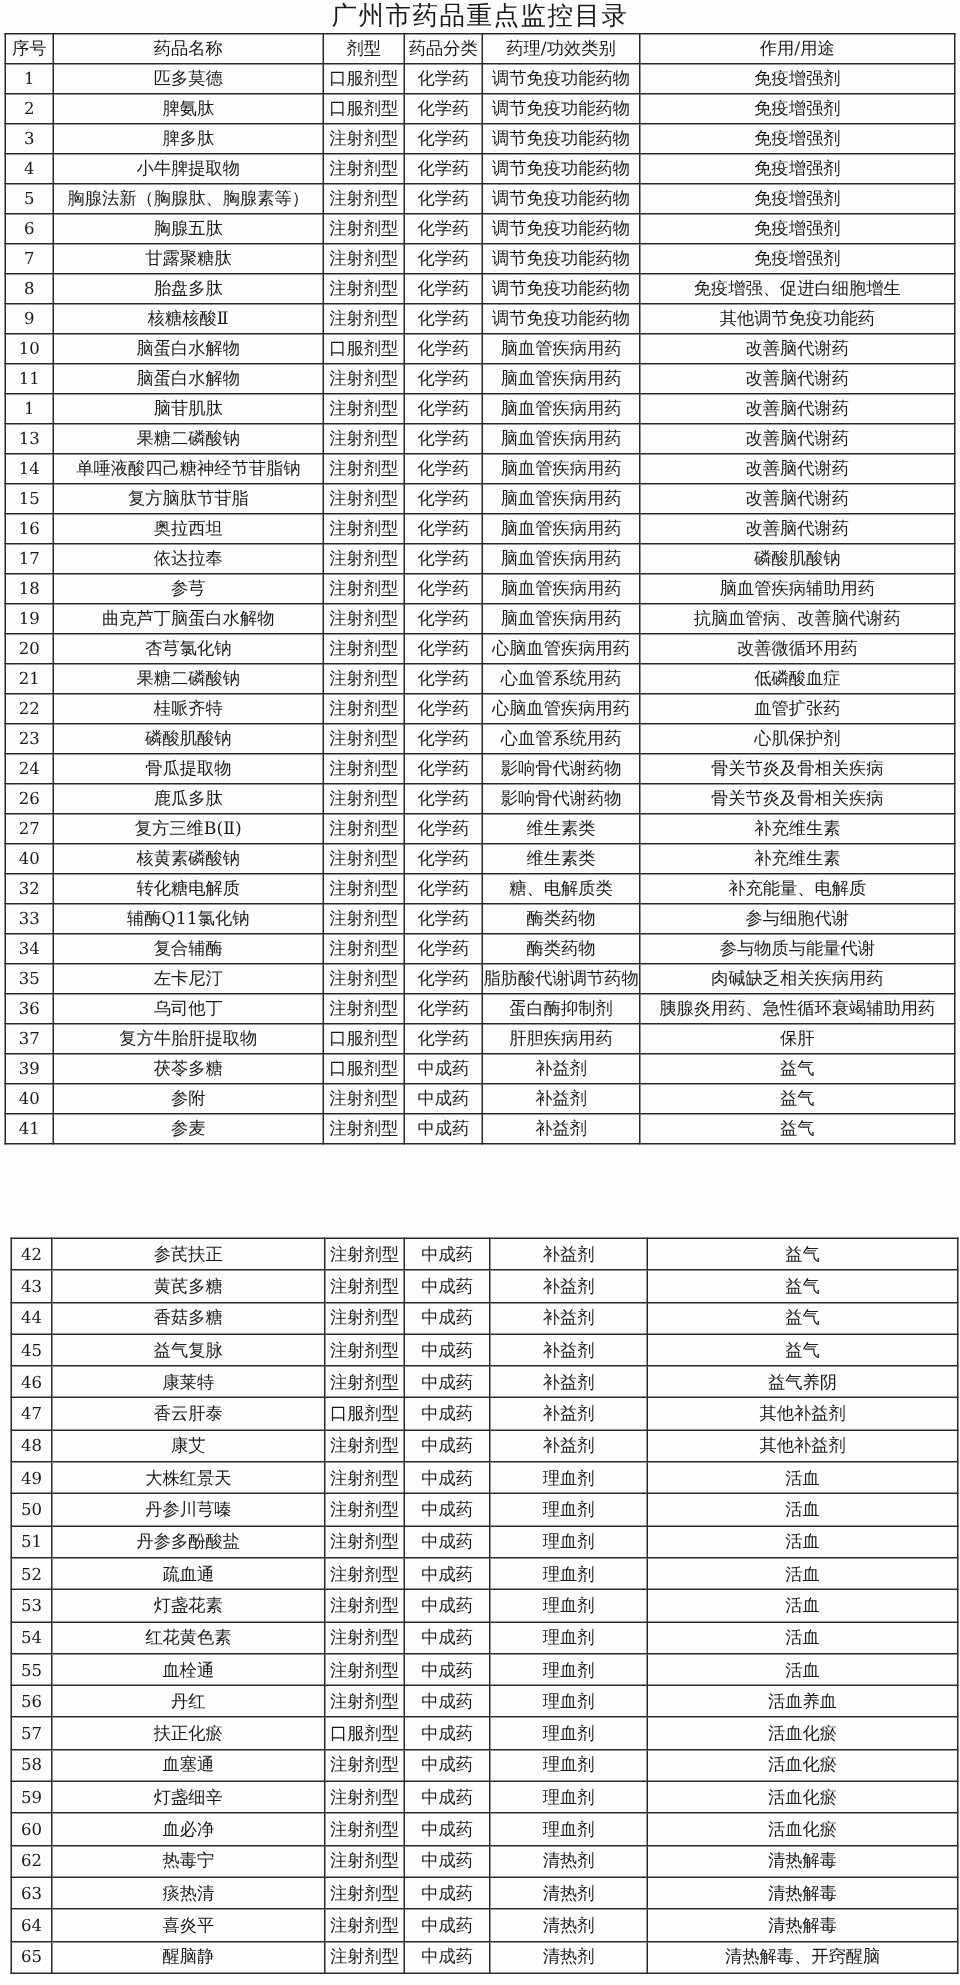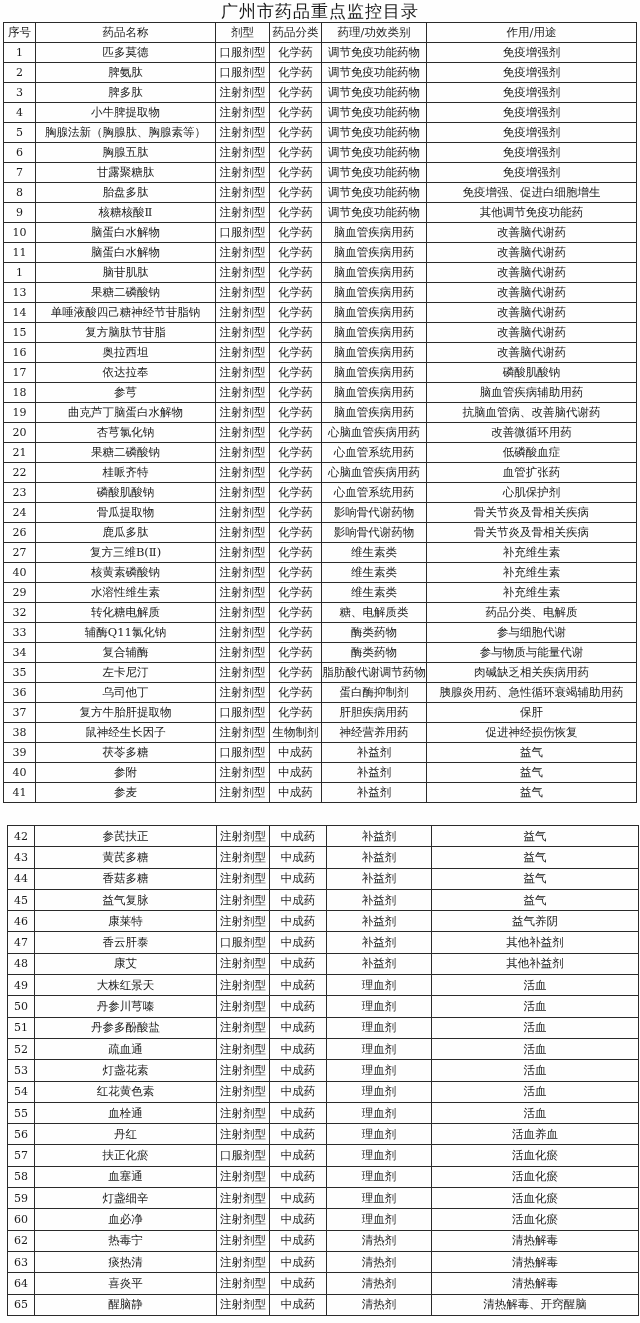--- a/index.html
+++ b/index.html
@@ -307,34 +307,26 @@
       </tr>
       <tr>
         <td class="idx">40</td>
         <td>核黄素磷酸钠</td>
         <td>注射剂型</td>
         <td>化学药</td>
         <td>维生素类</td>
         <td>补充维生素</td>
       </tr>
       <tr>
-        <td class="idx">29</td>
-        <td>水溶性维生素</td>
-        <td>注射剂型</td>
-        <td>化学药</td>
-        <td>维生素类</td>
-        <td>补充维生素</td>
-      </tr>
-      <tr>
         <td class="idx">32</td>
         <td>转化糖电解质</td>
         <td>注射剂型</td>
         <td>化学药</td>
         <td>糖、电解质类</td>
-        <td>药品分类、电解质</td>
+        <td>补充能量、电解质</td>
       </tr>
       <tr>
         <td class="idx">33</td>
         <td>辅酶Q11氯化钠</td>
         <td>注射剂型</td>
         <td>化学药</td>
         <td>酶类药物</td>
         <td>参与细胞代谢</td>
       </tr>
       <tr>
@@ -361,28 +353,20 @@
         <td>蛋白酶抑制剂</td>
         <td>胰腺炎用药、急性循环衰竭辅助用药</td>
       </tr>
       <tr>
         <td class="idx">37</td>
         <td>复方牛胎肝提取物</td>
         <td>口服剂型</td>
         <td>化学药</td>
         <td>肝胆疾病用药</td>
         <td>保肝</td>
-      </tr>
-      <tr>
-        <td class="idx">38</td>
-        <td>鼠神经生长因子</td>
-        <td>注射剂型</td>
-        <td>生物制剂</td>
-        <td>神经营养用药</td>
-        <td>促进神经损伤恢复</td>
       </tr>
       <tr>
         <td class="idx">39</td>
         <td>茯苓多糖</td>
         <td>口服剂型</td>
         <td>中成药</td>
         <td>补益剂</td>
         <td>益气</td>
       </tr>
       <tr>

